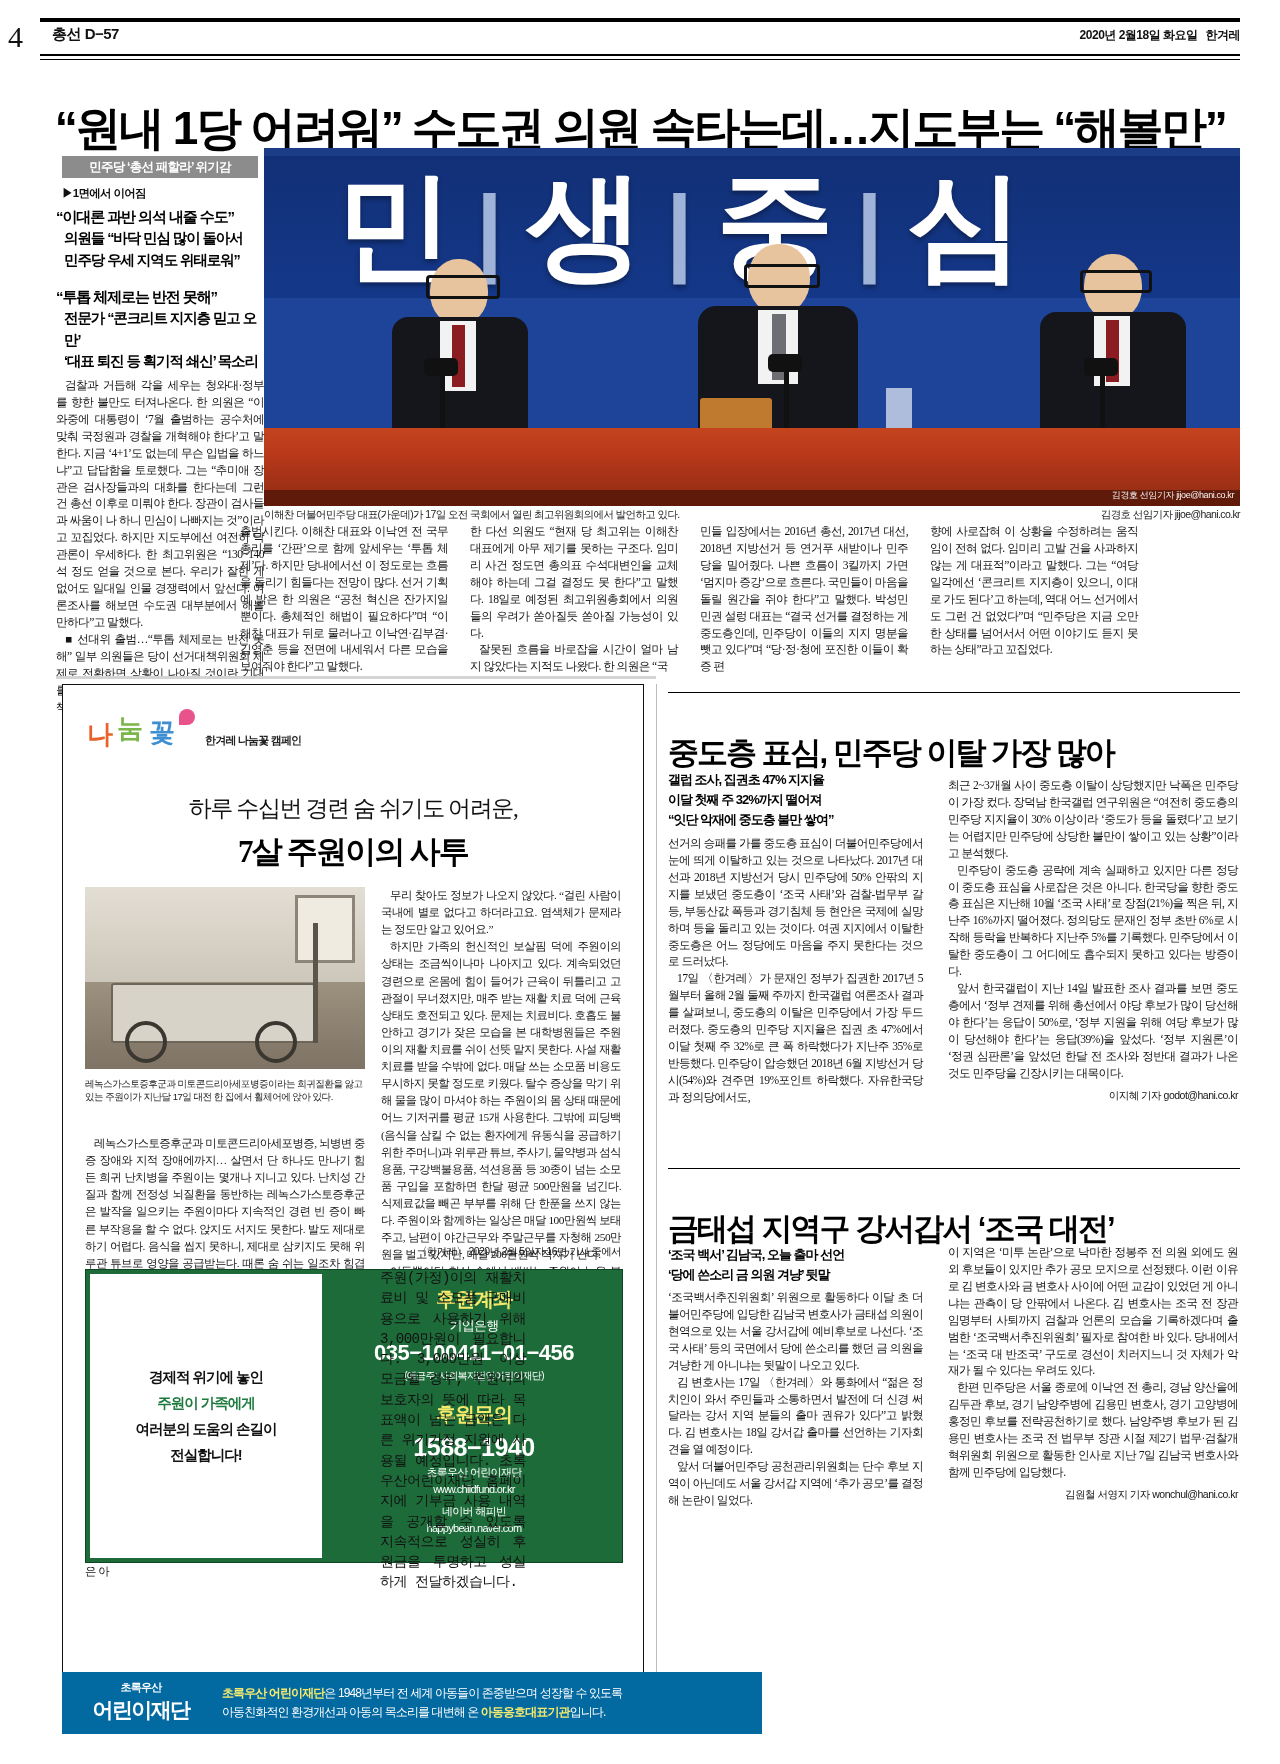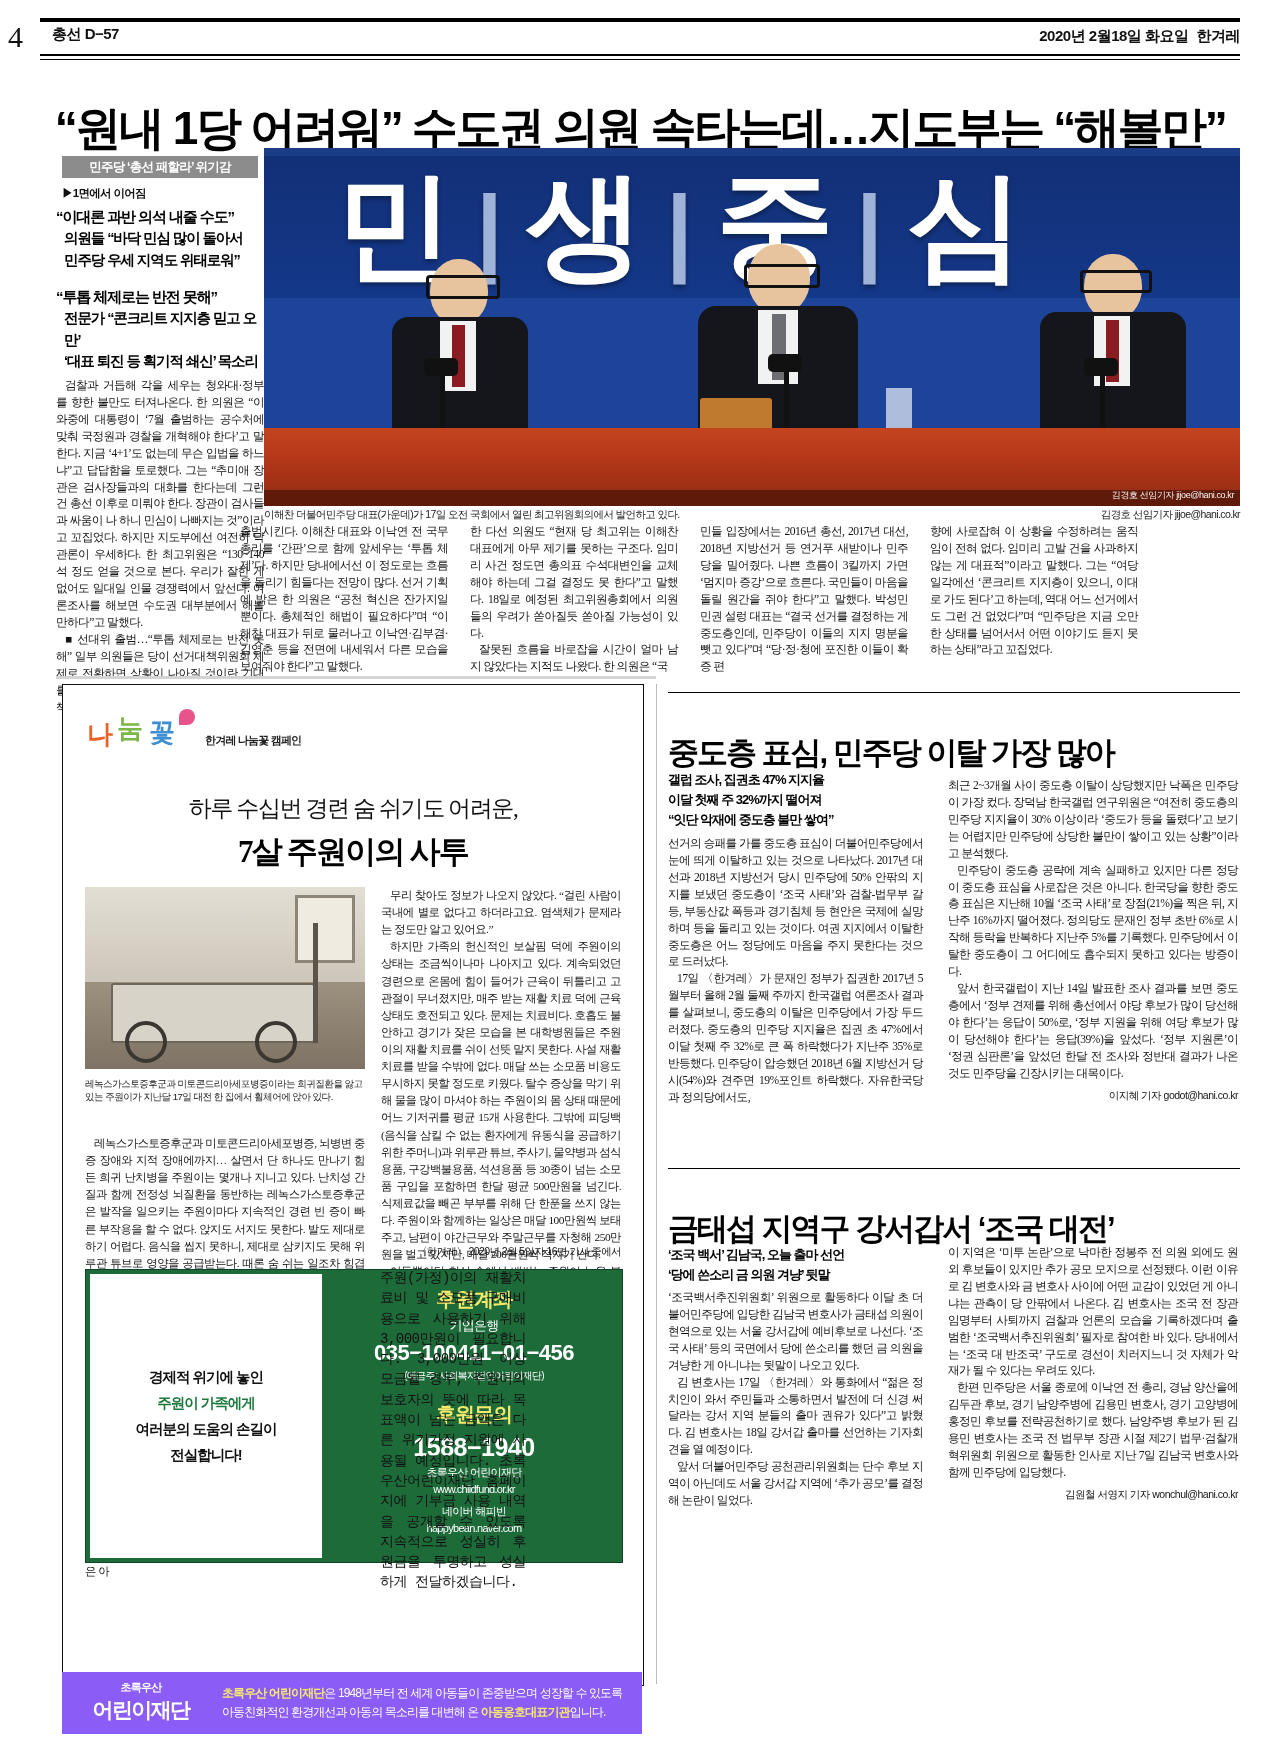--- a/index.html
+++ b/index.html
@@ -9,21 +9,21 @@
     color:#111;overflow:hidden;
   }
   .page{position:absolute;inset:0;}
   .rule-thick{position:absolute;left:40px;top:18px;width:1200px;height:4px;background:#000;}
   .rule-thin1{position:absolute;left:40px;top:54px;width:1200px;height:2px;background:#000;}
   .rule-thin2{position:absolute;left:40px;top:59px;width:1200px;height:1px;background:#000;}
   .folio-num{position:absolute;left:8px;top:20px;font-size:30px;font-weight:400;
              font-family:"Liberation Serif",serif;color:#111;letter-spacing:0;}
   .folio-sec{position:absolute;left:52px;top:25px;font-size:15px;font-weight:bold;
              font-family:"Liberation Sans",sans-serif;letter-spacing:-.5px;}
-  .folio-date{position:absolute;right:40px;top:27px;font-size:15px;font-weight:bold;
+  .folio-date{position:absolute;right:40px;top:27px;font-size:12px;font-weight:bold;
               font-family:"Liberation Sans",sans-serif;letter-spacing:-.5px;text-align:right;}
   .folio-date .brand{margin-left:8px;}
 
   
   .main-head{position:absolute;left:40px;top:72px;width:1200px;
     font-family:"Liberation Sans",sans-serif;font-weight:bold;
     font-size:46px;line-height:1.12;letter-spacing:-2.4px;color:#000;text-align:center;}
 
   
   .kicker{position:absolute;left:62px;top:156px;width:196px;height:22px;background:#8c8c8c;
@@ -152,22 +152,22 @@
   .gb-label{color:#f5e96b;font-weight:bold;font-size:20px;letter-spacing:-1px;margin-top:12px;}
   .gb-sub{font-size:13px;letter-spacing:-.8px;margin-top:4px;}
   .gb-num{font-size:22px;font-weight:bold;letter-spacing:-.5px;margin-top:5px;}
   .gb-small{font-size:10px;letter-spacing:-.7px;margin-top:3px;}
   .gb-tel{font-size:25px;font-weight:bold;letter-spacing:-.5px;margin-top:5px;}
   .gb-line{font-size:11px;letter-spacing:-.7px;margin-top:3px;}
   .fine{position:absolute;font-family:Liberation Mono, monospace;font-size:14px;
     line-height:1.45;letter-spacing:-.5px;color:#111;text-align:justify;}
 
   
-  .footer-band{position:absolute;left:62px;top:1672px;width:580px;height:62px;
-    background:#8b5cf6;}
+  .footer-band{position:absolute;left:62px;top:1672px;width:700px;height:62px;
+    background:#0369a1;}
   .fb-logo{position:absolute;left:14px;top:8px;width:130px;height:46px;color:#fff;
     font-family:"Liberation Sans",sans-serif;font-weight:bold;text-align:center;}
   .fb-logo .s{font-size:11px;letter-spacing:-.8px;display:block;}
   .fb-logo .b{font-size:21px;letter-spacing:-1.6px;display:block;margin-top:1px;}
   .fb-text{position:absolute;left:160px;top:12px;width:404px;color:#fff;
     font-family:"Liberation Sans",sans-serif;font-size:12px;line-height:1.6;letter-spacing:-.9px;}
   .fb-text .hl{color:#f5ea6d;font-weight:bold;}
 
   
   .vline{position:absolute;width:1px;background:#bdbdbd;}

